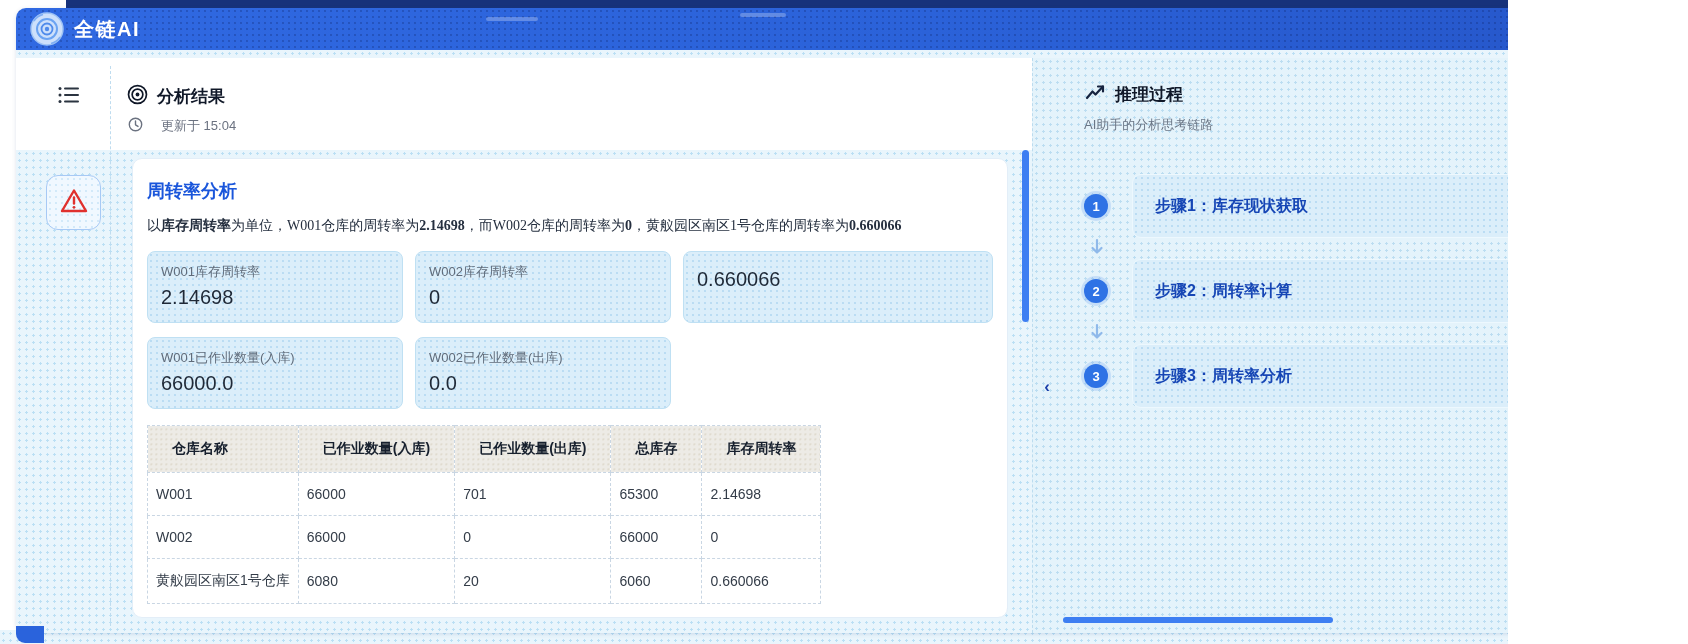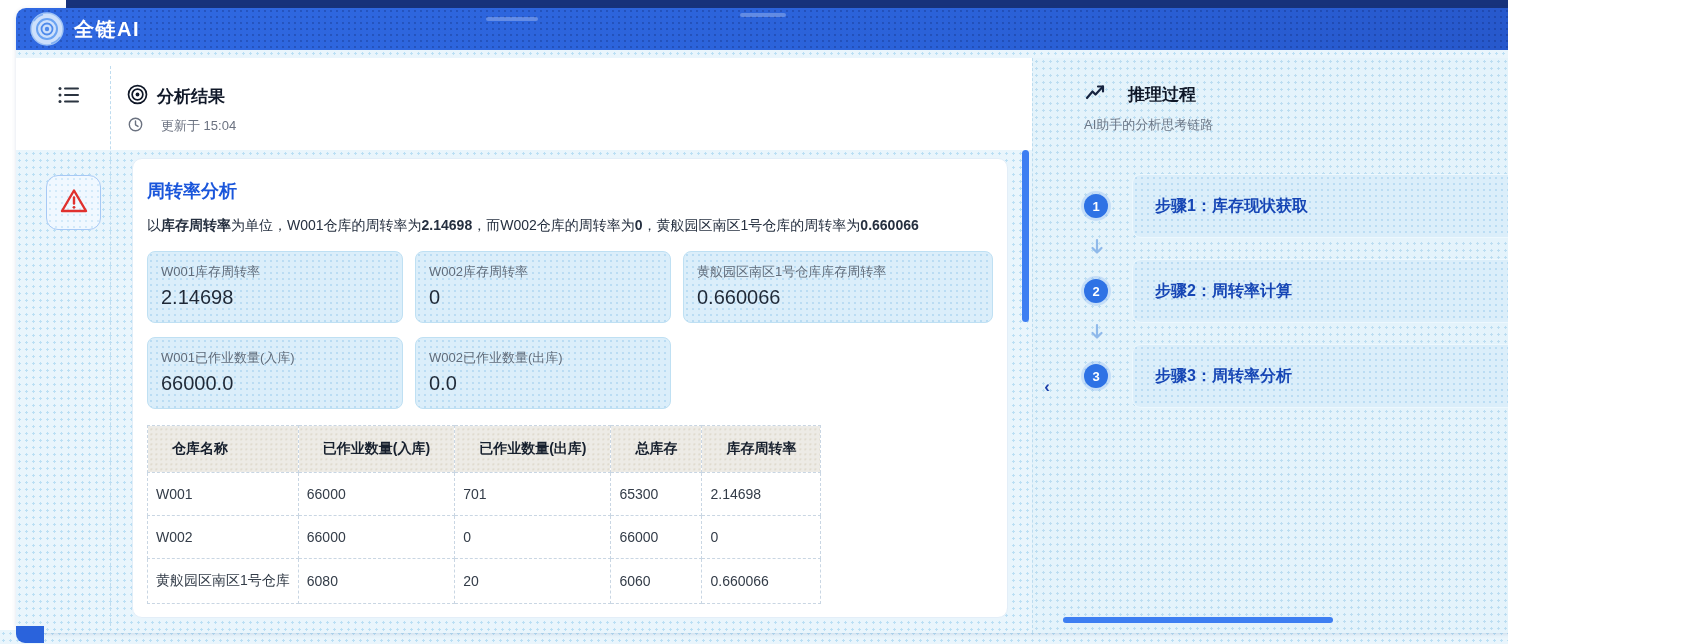--- a/index.html
+++ b/index.html
@@ -61,21 +61,21 @@
   .analysis-title-row { position:absolute; left:111px; top:26px; display:flex;
                         align-items:center; gap:9px; z-index:4; }
   .analysis-title-row h1 { font-size:17px; color:#101828; font-weight:bold; }
   .updated-row { position:absolute; left:112px; top:59px; display:flex; align-items:center;
                  gap:18px; color:#6b7280; font-size:13px; z-index:4; }
 
   .analysis-card { position:absolute; left:116px; top:100px; width:876px; height:460px;
                    background:#fff; border:1px solid #e3eef8; border-radius:10px;
                    padding:20px 14px 0 14px; overflow:hidden; z-index:4; }
   .analysis-card h2 { font-size:18px; color:#1a56db; font-weight:bold; margin-bottom:14px; }
-  .summary { font-size:14px; color:#252f3f; margin-bottom:16px; }
+  .summary { font-size:14px; color:#252f3f; margin-bottom:16px;font-family:Liberation Serif, serif; }
   .summary b { font-weight:bold; }
 
   .cards-grid { display:grid; grid-template-columns:256px 256px 1fr; gap:14px 12px;
                 margin-bottom:16px; }
   .metric-card { height:72px; border:1px solid #bfe0f3; border-radius:8px;
                  padding:11px 13px; }
   .metric-label { font-size:13px; color:#5f6b7a; }
   .metric-value { font-size:20px; color:#1f2937; margin-top:5px; }
 
   table.result { border-collapse:collapse; table-layout:fixed; }
@@ -93,21 +93,21 @@
                   background:none; border:none; color:#1c3faa; font-size:17px; font-weight:bold;
                   cursor:pointer; z-index:6; line-height:26px; }
 
   
   .right-panel { position:absolute; left:1016px; top:0; width:640px; height:575px;
                  background-color:#e4f3fb;
                  background-image:radial-gradient(circle, rgba(80,165,215,.28) 1px, transparent 1.2px);
                  background-size:7px 7px;
                  border-left:1px dashed #bcdcef; z-index:2; }
   .rp-head { position:absolute; left:51px; top:24px; }
-  .rp-title-row { display:flex; align-items:center; gap:22px;text-align:right; }
+  .rp-title-row { display:flex; align-items:center; gap:9px;text-align:right; }
   .rp-title-row h1 { font-size:17px; color:#101828; font-weight:bold; }
   .rp-sub { margin-top:10px; font-size:13px; color:#6a7686; }
 
   .steps { position:absolute; left:51px; top:116px; width:560px; }
   .step-row { display:flex; align-items:center; height:64px; }
   .step-num { width:24px; height:24px; border-radius:50%; background:#2e72e5; color:#fff;
               font-size:13px; font-weight:bold; display:flex; align-items:center;
               justify-content:center; margin-right:24px; flex:none;
               box-shadow:0 0 0 3px rgba(120,170,240,.28); }
   .step-card { width:509px; height:64px; border:1px solid #edf8fe; border-radius:9px;
@@ -213,21 +213,20 @@
         <div class="cards-grid">
           <div class="metric-card dots-cell">
             <div class="metric-label">W001库存周转率</div>
             <div class="metric-value">2.14698</div>
           </div>
           <div class="metric-card dots-cell">
             <div class="metric-label">W002库存周转率</div>
             <div class="metric-value">0</div>
           </div>
           <div class="metric-card dots-cell">
-            <div class="metric-label">黄舣园区南区1号仓库库存周转率</div>
             <div class="metric-value">0.660066</div>
           </div>
           <div class="metric-card dots-cell">
             <div class="metric-label">W001已作业数量(入库)</div>
             <div class="metric-value">66000.0</div>
           </div>
           <div class="metric-card dots-cell">
             <div class="metric-label">W002已作业数量(出库)</div>
             <div class="metric-value">0.0</div>
           </div>

